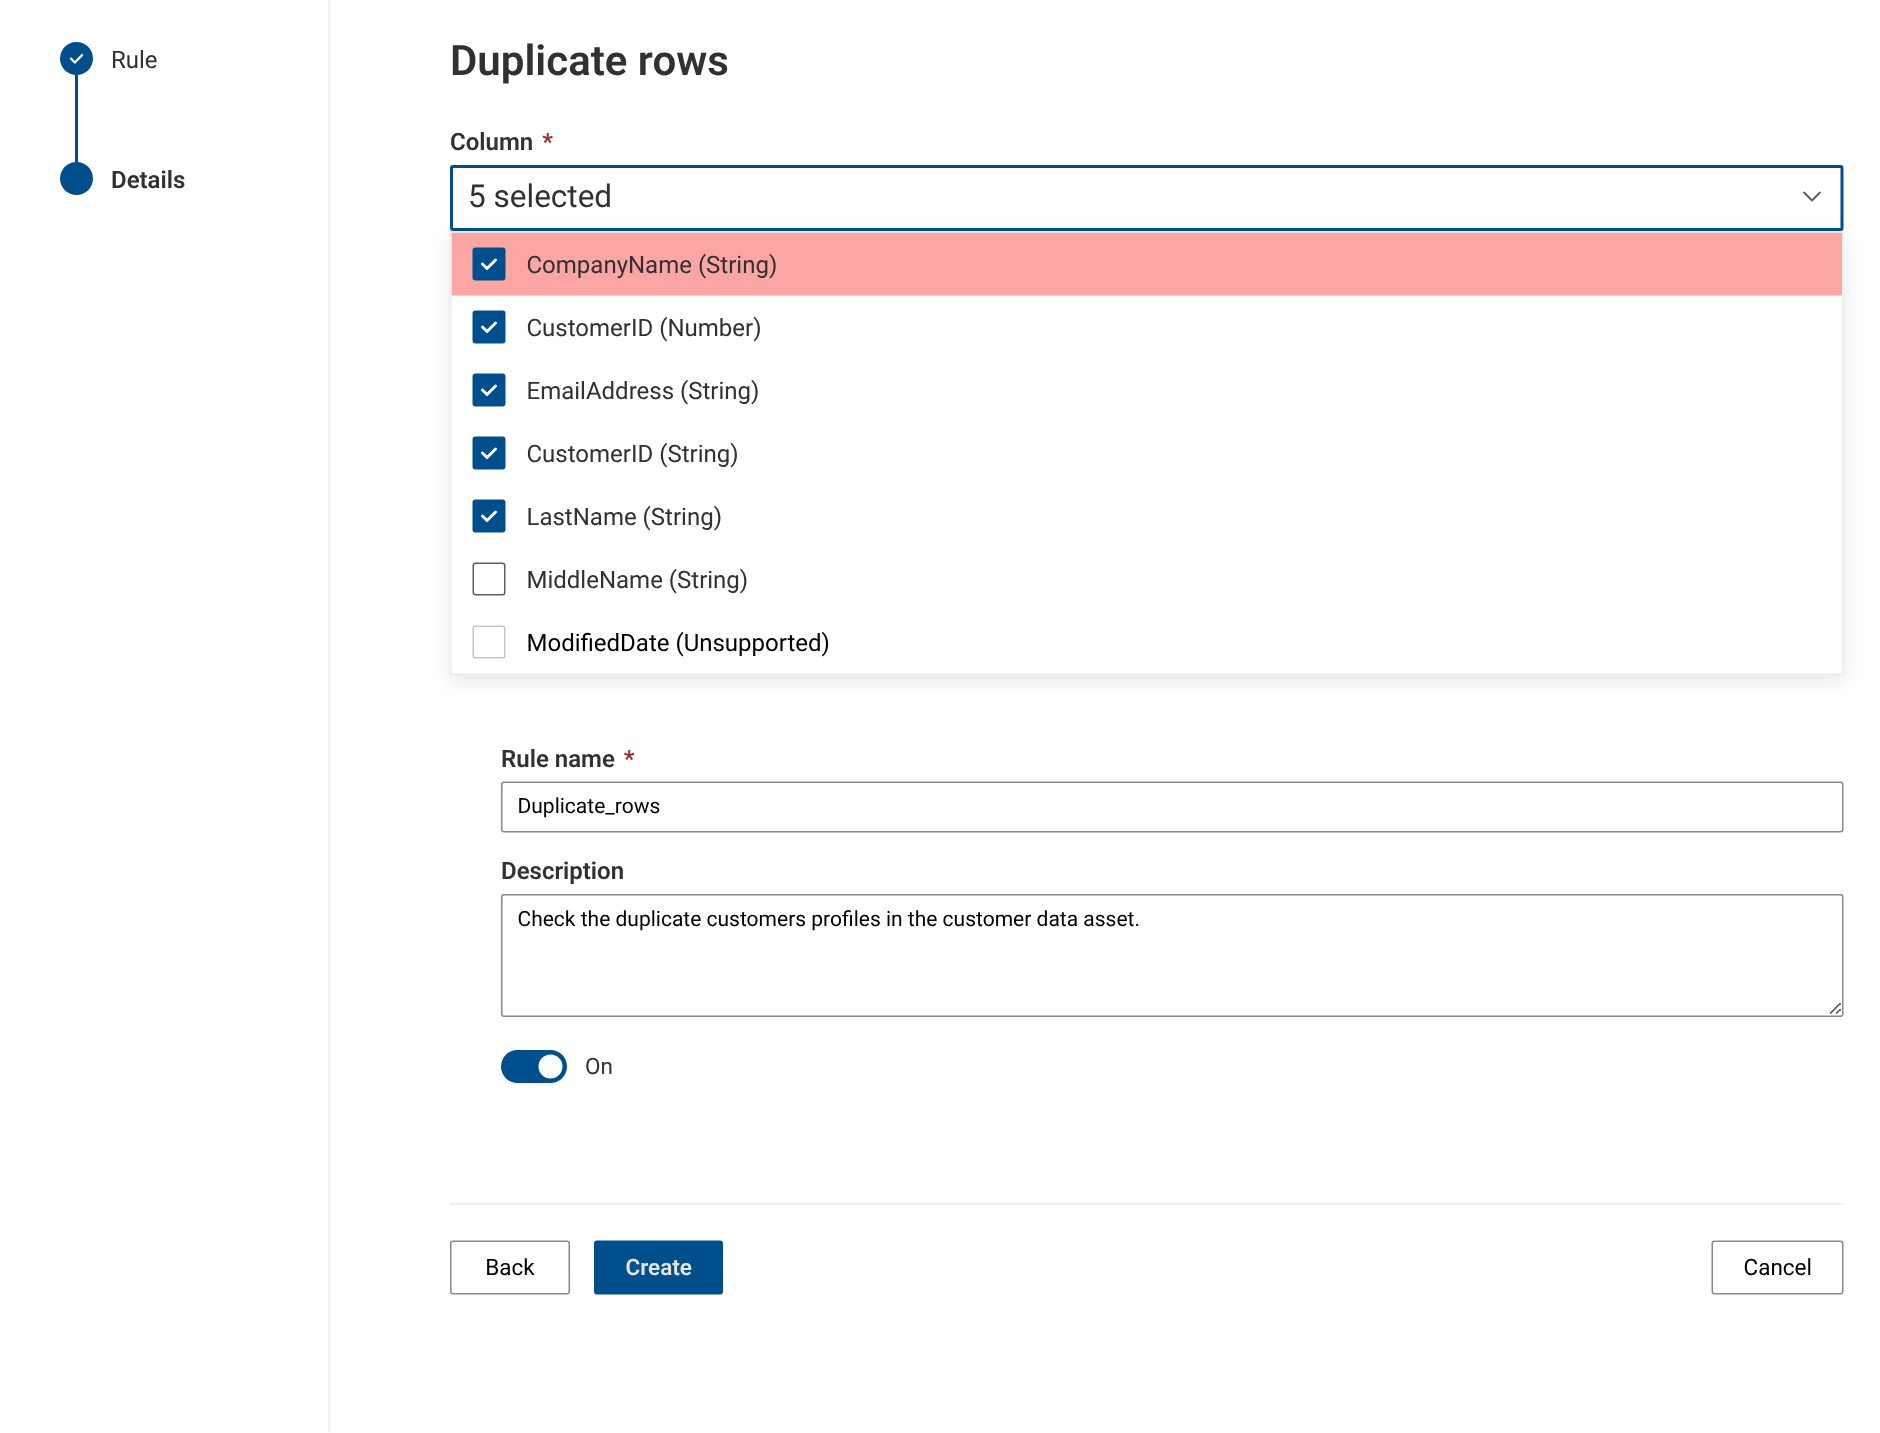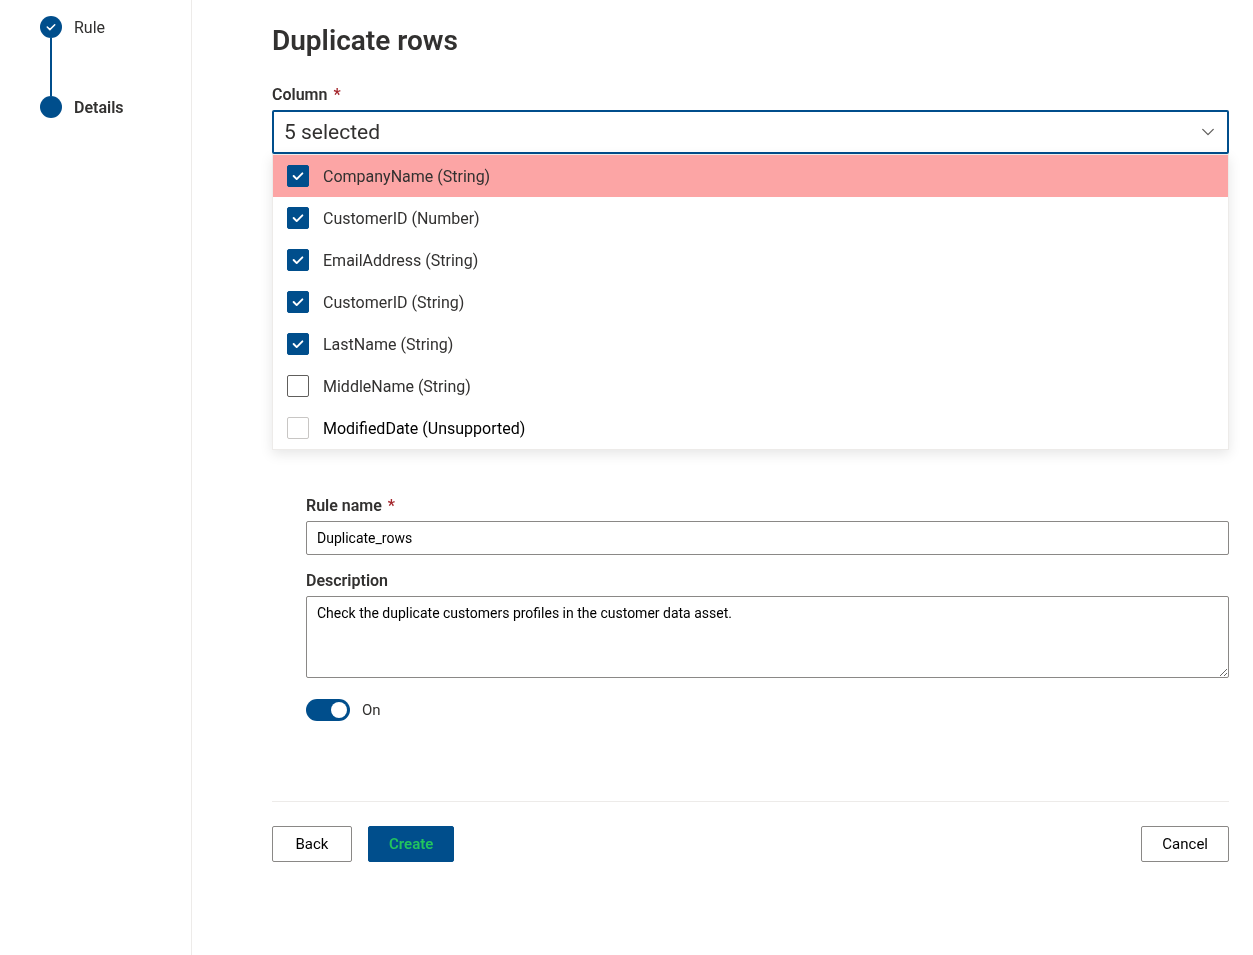--- a/index.html
+++ b/index.html
@@ -7,22 +7,22 @@
       font-family: "Segoe UI", -apple-system, BlinkMacSystemFont, Roboto, sans-serif;
       color: #323130;
       background: #ffffff;
       font-size: 14px;
     }
     .container {
       display: flex;
       min-height: 955px;
     }
     .sidebar {
-      width: 192px;
-      padding: 16px 0 0 40px;
+      width: 220px;
+      padding: 28px 0 0 40px;
       border-right: 1px solid #edebe9;
     }
     .step-list { list-style: none; }
     .step-item {
       display: flex;
       align-items: center;
       gap: 12px;
       position: relative;
     }
     .step-connector {
@@ -179,21 +179,21 @@
       padding: 8px 20px;
       border-radius: 2px;
       cursor: pointer;
       border: 1px solid #8a8886;
       background: #fff;
       min-width: 80px;
     }
     .btn.primary {
       background: #004e8c;
       border-color: #004e8c;
-      color: #22c55e;
+      color: #e5e5e5;
       font-weight: 600;
     }
   </style>
 </head>
 <body>
 
 <div class="container">
   <aside class="sidebar">
     <ul class="step-list">
       <li class="step-item">

